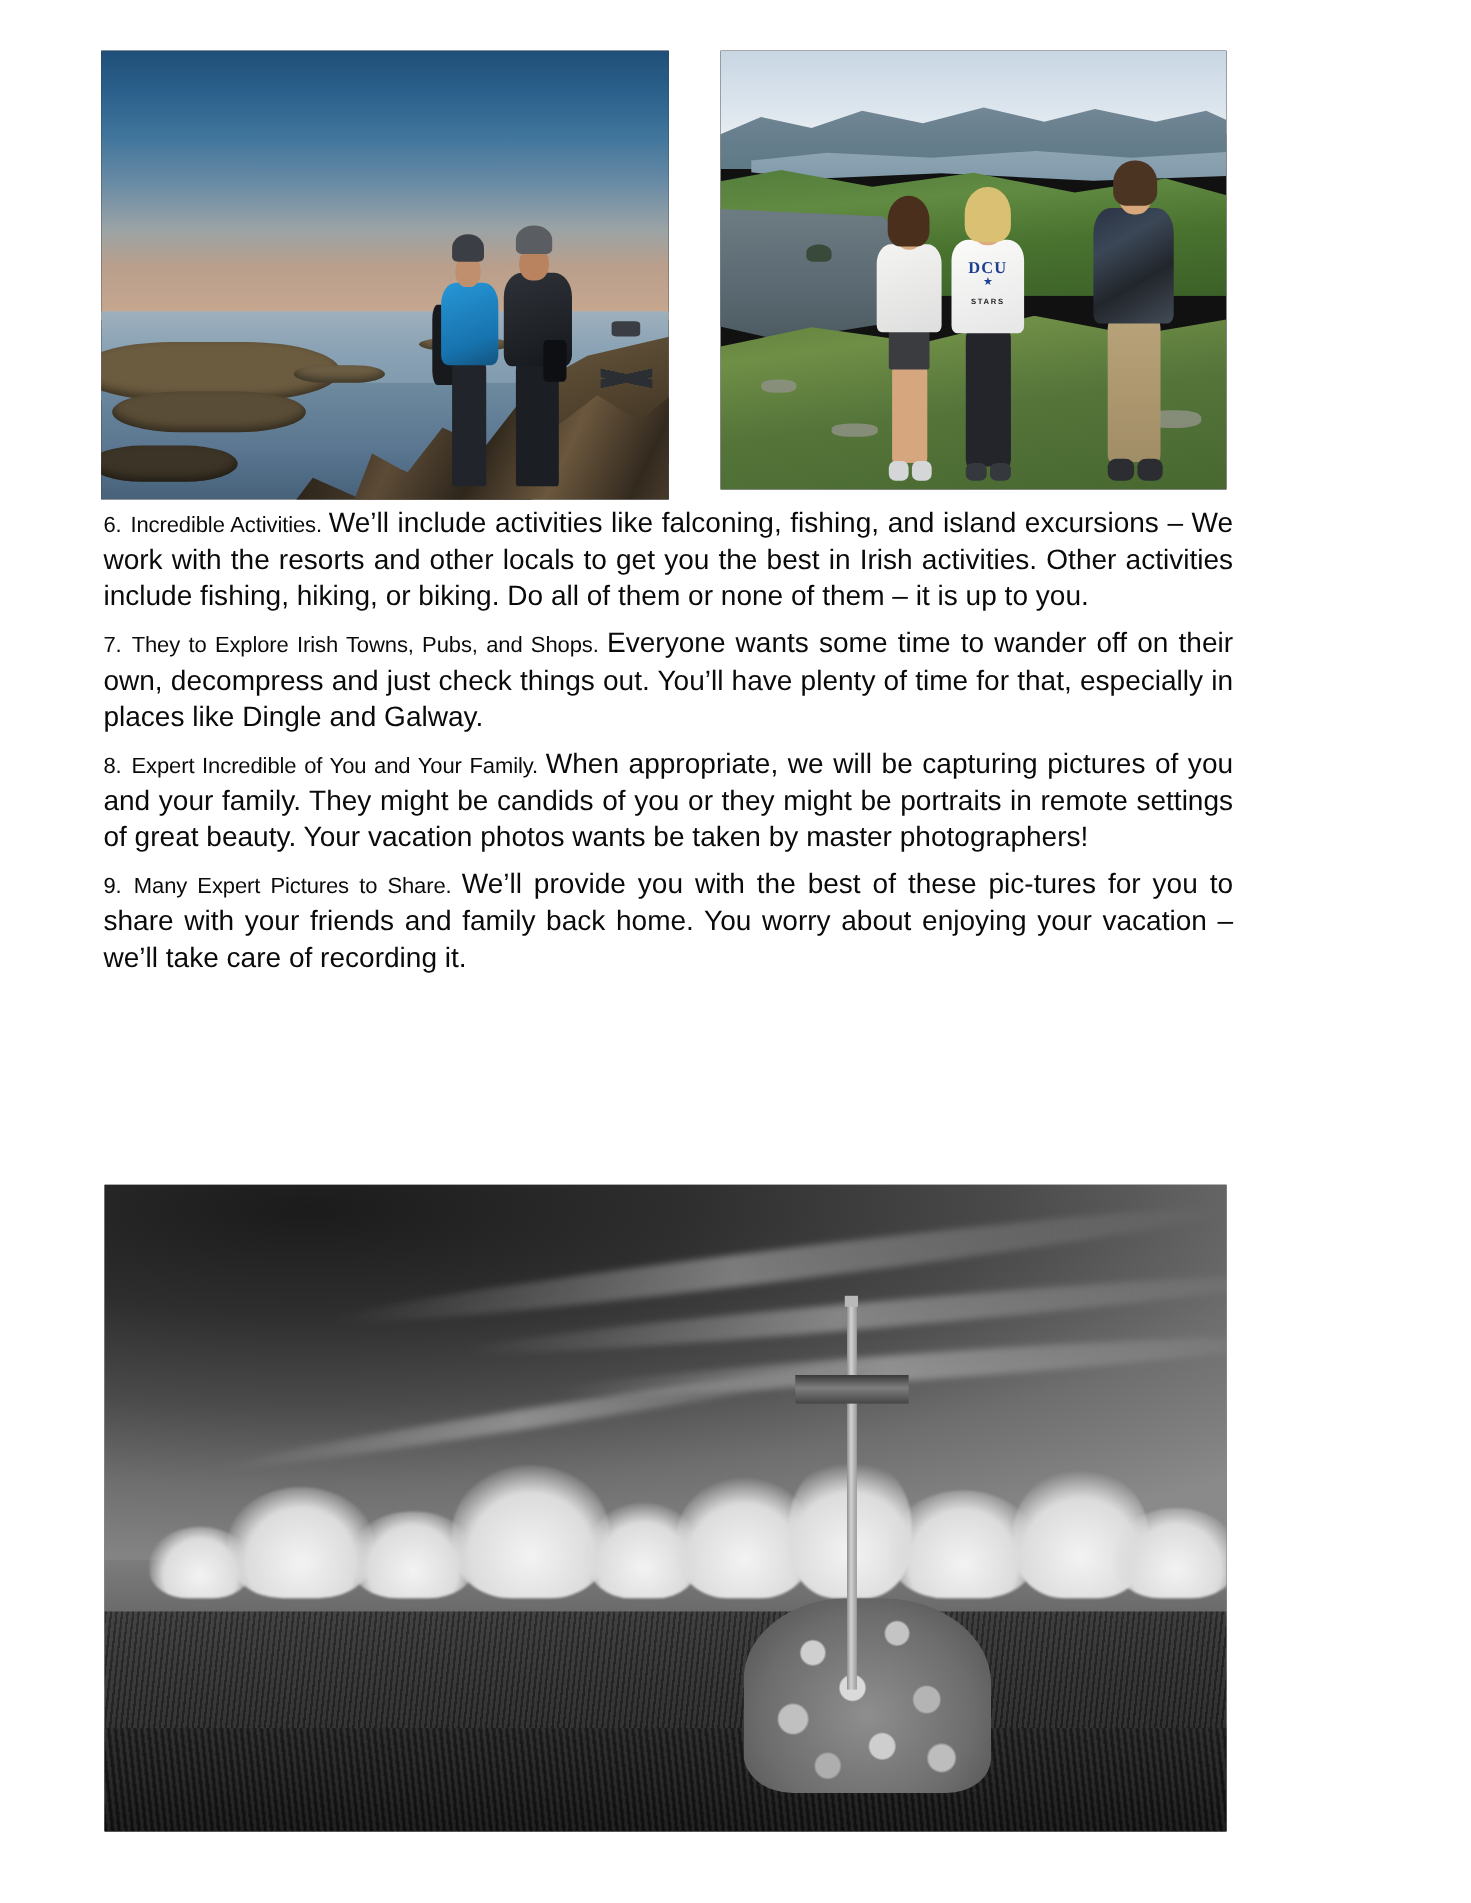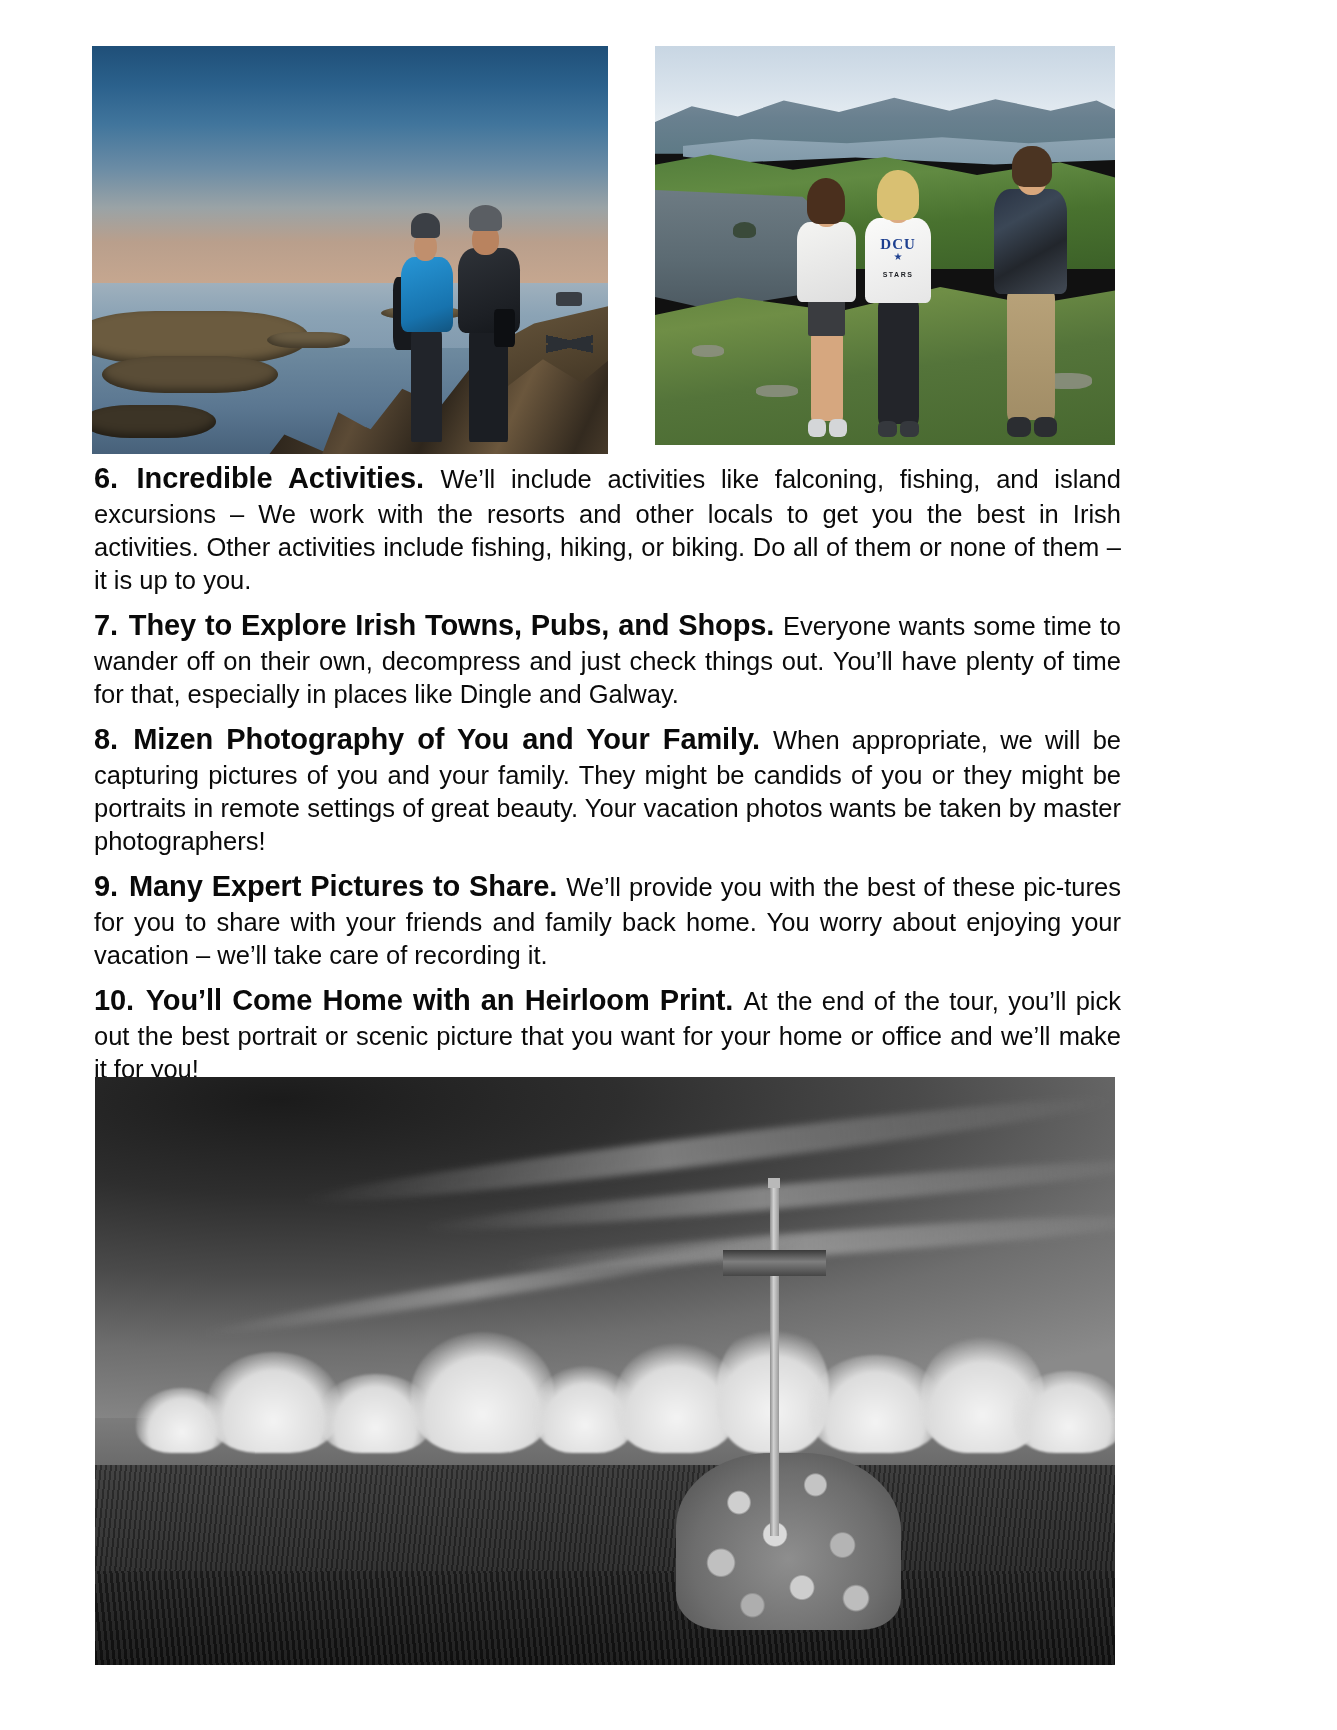--- a/index.html
+++ b/index.html
@@ -236,22 +236,22 @@
     left:94px; top:460px; width:1027px;
     font-size:25.5px;
     line-height:1.30;
     color:#0a0a0a;
     text-align:justify;
     text-justify:inter-word;
   }
   .copy p { margin:0 0 10px 0; }
   .copy p:last-child { margin-bottom:0; }
   .hd {
-    font-weight:bold;
-    font-size:29px;
+    font-weight:normal;
+    font-size:20px;
     letter-spacing:-0.1px;
   }
   .hd .num { margin-right:2px; }
   .body-run { font-weight:normal; }
 </style>
 </head>
 <body>
 
 <div class="page">
 
@@ -349,40 +349,33 @@
       <span class="hd">
         <span class="num">7.</span>
         <span>They to Explore Irish Towns, Pubs, and Shops.</span>
       </span>
       <span class="body-run">Everyone wants some time to wander off on their own, decompress and just check things out.  You’ll have plenty of time for that, especially in places like Dingle and Galway.</span>
     </p>
 
     <p>
       <span class="hd">
         <span class="num">8.</span>
-        <span>Mizen Photography of You and Your Family.</span>
+        <span>Expert Incredible of You and Your Family.</span>
       </span>
       <span class="body-run">When appropriate, we will be capturing pictures of you and your family.  They might be candids of you or they might be portraits in remote settings of great beauty.  Your vacation photos wants be taken by master photographers!</span>
     </p>
 
     <p>
       <span class="hd">
         <span class="num">9.</span>
         <span>Many Expert Pictures to Share.</span>
       </span>
       <span class="body-run">We’ll provide you with the best of these pic-tures for you to share with your friends and family back home.  You worry about enjoying your vacation – we’ll take care of recording it.</span>
     </p>
 
-    <p>
-      <span class="hd">
-        <span class="num">10.</span>
-        <span>You’ll Come Home with an Heirloom Print.</span>
-      </span>
-      <span class="body-run">At the end of the tour, you’ll pick out the best portrait or scenic picture that you want for your home or office and we’ll make it for you!</span>
-    </p>
 
   </div>
 
   <div class="photo" id="photo-cross-bw">
     <div class="bw-sky"></div>
     <div class="bw-streak" style="left:20%;top:10%;width:80%;height:5%;transform:rotate(-7deg)"></div>
     <div class="bw-streak" style="left:32%;top:18%;width:74%;height:4%;transform:rotate(-5deg)"></div>
     <div class="bw-streak" style="left:40%;top:26%;width:66%;height:4%;transform:rotate(-4deg)"></div>
     <div class="bw-streak" style="left:10%;top:34%;width:60%;height:3%;transform:rotate(-9deg)"></div>
     <div class="bw-sea"></div>

